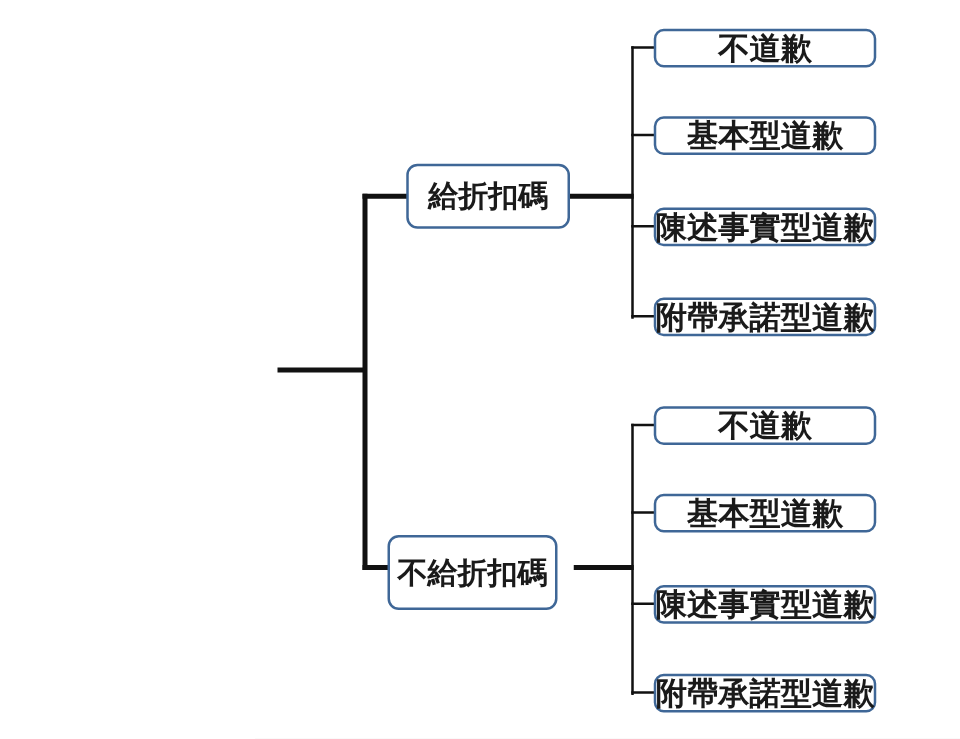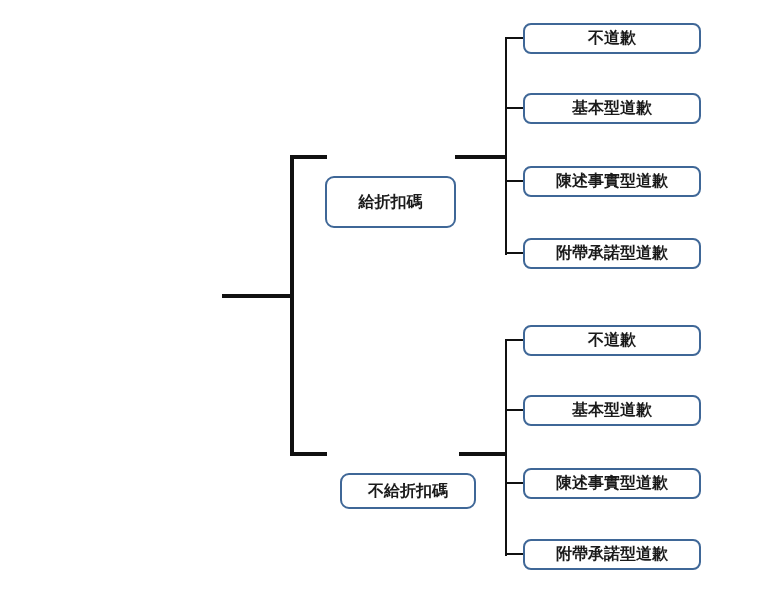--- a/index.html
+++ b/index.html
@@ -28,29 +28,28 @@
     text-align: center;
     white-space: nowrap;
   }
   .node.root {
     left: 7px; top: 269px; width: 215px; height: 57px;
     border-radius: 10px;
     font-size: 19px;
   }
   .node.branch {
     border-radius: 9px;
-    font-size: 16px;
-    margin-top: 45px;
+    font-size: 24px;
   }
   .node.branch.top    { left: 325px; top: 131px; width: 131px; height: 52px; }
-  .node.branch.bottom { left: 340px; top: 428px; width: 136px; height: 36px; }
+  .node.branch.bottom { left: 310px; top: 428px; width: 136px; height: 60px; }
   .node.leaf {
     left: 523px; width: 178px; height: 31px;
     border-radius: 8px;
-    font-size: 16px;
+    font-size: 25px;
     text-align: right;
   }
   .line {
     position: absolute;
     background: var(--line-color, #111111);
   }
   
   .l-root-h   { left: 222px; top: 294px; width: 70px;  height: 4px; }
   .l-spine1   { left: 290px; top: 155px; width: 4px;   height: 301px; }
   .l-btop-h   { left: 290px; top: 155px; width: 37px;  height: 4px; }

